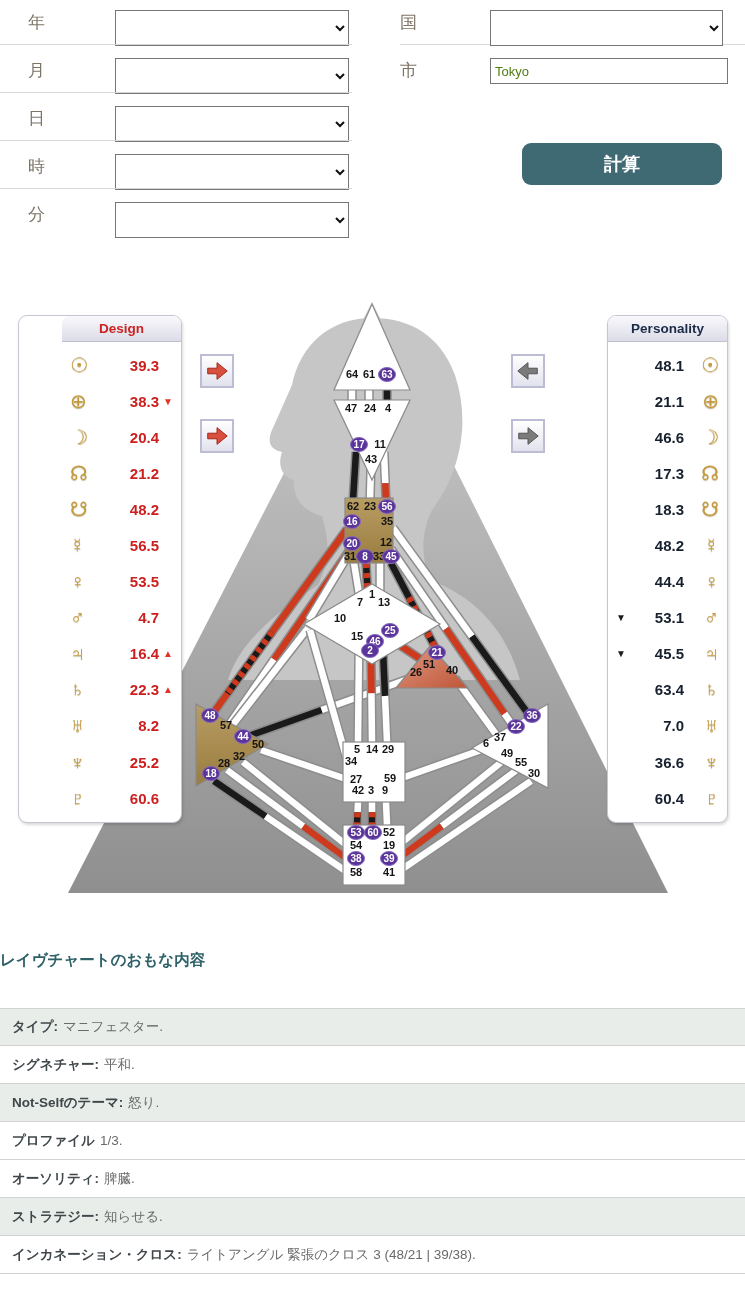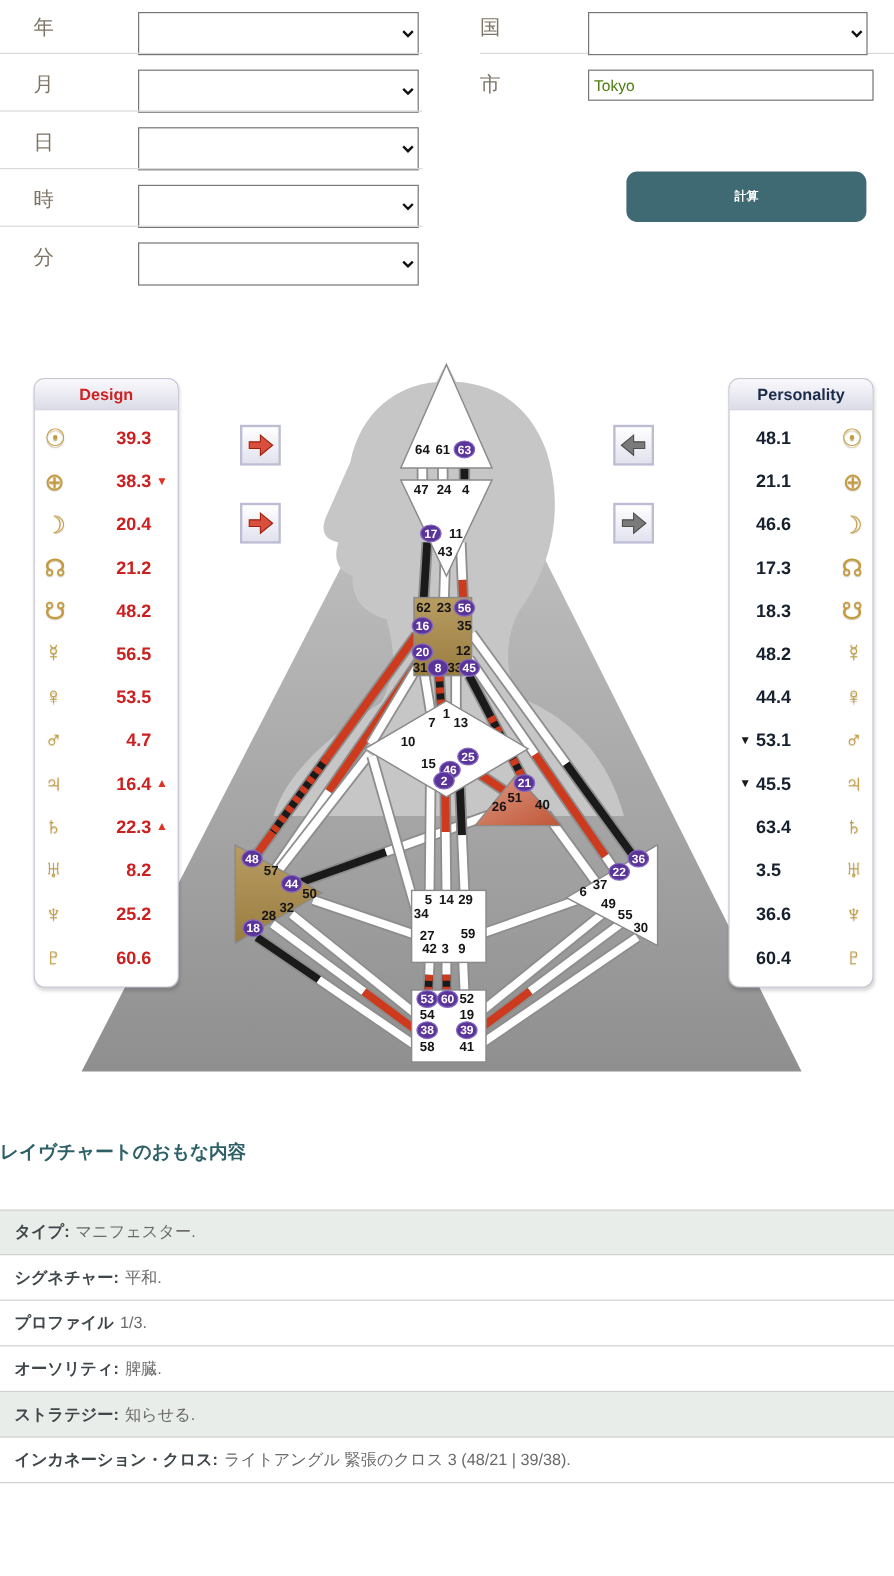--- a/index.html
+++ b/index.html
@@ -7,40 +7,40 @@
   #page{position:relative;width:745px;height:1313px;background:#fff;overflow:hidden;}
 
   
   .form-label{position:absolute;font-size:17px;color:#7d7465;}
   .form-row-divider{position:absolute;height:0;border-top:1px solid #d9d9d9;}
   select.form-select{position:absolute;width:234px;height:24px;font-size:13px;color:#111;
      border:1px solid #767676;background:#fff;padding:17px 2px;}
   input.form-input{position:absolute;width:228px;height:22px;font-size:13px;color:#4d7c0f;
      border:1px solid #767676;padding:1px 4px;}
   .calc-button{position:absolute;left:522px;top:143px;width:200px;height:42px;
-     background:#3f6a73;color:#fff;font-weight:bold;font-size:10px;border:none;
+     background:#3f6a73;color:#fff;font-weight:bold;font-size:18px;border:none;
      border-radius:9px;cursor:pointer;font-family:inherit;}
 
   
   .panel{position:absolute;top:315px;width:119px;background:#fff;border:1px solid #c6c6d2;
      border-radius:9px;box-shadow:1px 2px 3px rgba(0,0,0,.15);z-index:5;}
   .panel-header{height:25px;line-height:25px;text-align:center;font-size:13.5px;font-weight:bold;
      background:linear-gradient(#f9f9fc,#dcdce8);border-bottom:1px solid #c0c0d0;
      border-radius:8px 8px 0 0;}
-  #design-panel{left:28px;}
+  #design-panel{left:18px;padding-left:43px;}
   #personality-panel{left:607px;}
   #design-panel .panel-header{color:#cc2222;}
   #personality-panel .panel-header{color:#1c2b4a;}
   .panel-rows{padding:5px 0 6px 0;}
   .planet-row{height:36.1px;display:flex;align-items:center;padding:0 8px;}
   .planet-glyph{width:28px;font-size:20px;color:#c49a3c;text-shadow:0 1px 1px rgba(120,90,20,.45);}
   .design-row .planet-value{flex:1;text-align:right;font-size:15px;font-weight:bold;color:#cc2020;}
   .design-row .planet-marker{width:14px;text-align:right;font-size:10px;color:#e03323;}
   .pers-row .planet-marker{width:14px;font-size:10px;color:#1a1a1a;}
-  .pers-row .planet-value{flex:1;text-align:left;font-size:15px;font-weight:bold;color:#16202e;padding-right:7px;}
+  .pers-row .planet-value{flex:1;text-align:right;font-size:15px;font-weight:bold;color:#16202e;padding-right:7px;}
   .pers-row .planet-glyph{text-align:right;}
 
   
   .arrow-btn{position:absolute;width:34px;height:34px;border:2px solid #bcbcd4;
      background:linear-gradient(#ffffff,#e2e2ee);padding:2px;box-sizing:border-box;cursor:pointer;z-index:6;}
   .arrow-btn svg{display:block;width:100%;height:100%;}
 
   
   #bodygraph-svg{position:absolute;left:0;top:0;width:745px;height:930px;z-index:1;}
   .gate-label{font-family:"Liberation Sans","DejaVu Sans",sans-serif;}
@@ -425,21 +425,21 @@
           <span class="planet-value">45.5</span>
           <span class="planet-glyph">♃</span>
         </div>
         <div class="planet-row pers-row">
           <span class="planet-marker"></span>
           <span class="planet-value">63.4</span>
           <span class="planet-glyph">♄</span>
         </div>
         <div class="planet-row pers-row">
           <span class="planet-marker"></span>
-          <span class="planet-value">3.5</span>
+          <span class="planet-value">7.0</span>
           <span class="planet-glyph">♅</span>
         </div>
         <div class="planet-row pers-row">
           <span class="planet-marker"></span>
           <span class="planet-value">36.6</span>
           <span class="planet-glyph">♆</span>
         </div>
         <div class="planet-row pers-row">
           <span class="planet-marker"></span>
           <span class="planet-value">60.4</span>
@@ -473,20 +473,24 @@
 
   <div id="summary-table">
     <div class="summary-row shaded">
       <span class="summary-label">タイプ:</span>
       <span class="summary-value">マニフェスター.</span>
     </div>
     <div class="summary-row">
       <span class="summary-label">シグネチャー:</span>
       <span class="summary-value">平和.</span>
     </div>
+    <div class="summary-row shaded">
+      <span class="summary-label">Not-Selfのテーマ:</span>
+      <span class="summary-value">怒り.</span>
+    </div>
     <div class="summary-row">
       <span class="summary-label">プロファイル</span>
       <span class="summary-value">1/3.</span>
     </div>
     <div class="summary-row">
       <span class="summary-label">オーソリティ:</span>
       <span class="summary-value">脾臓.</span>
     </div>
     <div class="summary-row shaded">
       <span class="summary-label">ストラテジー:</span>

